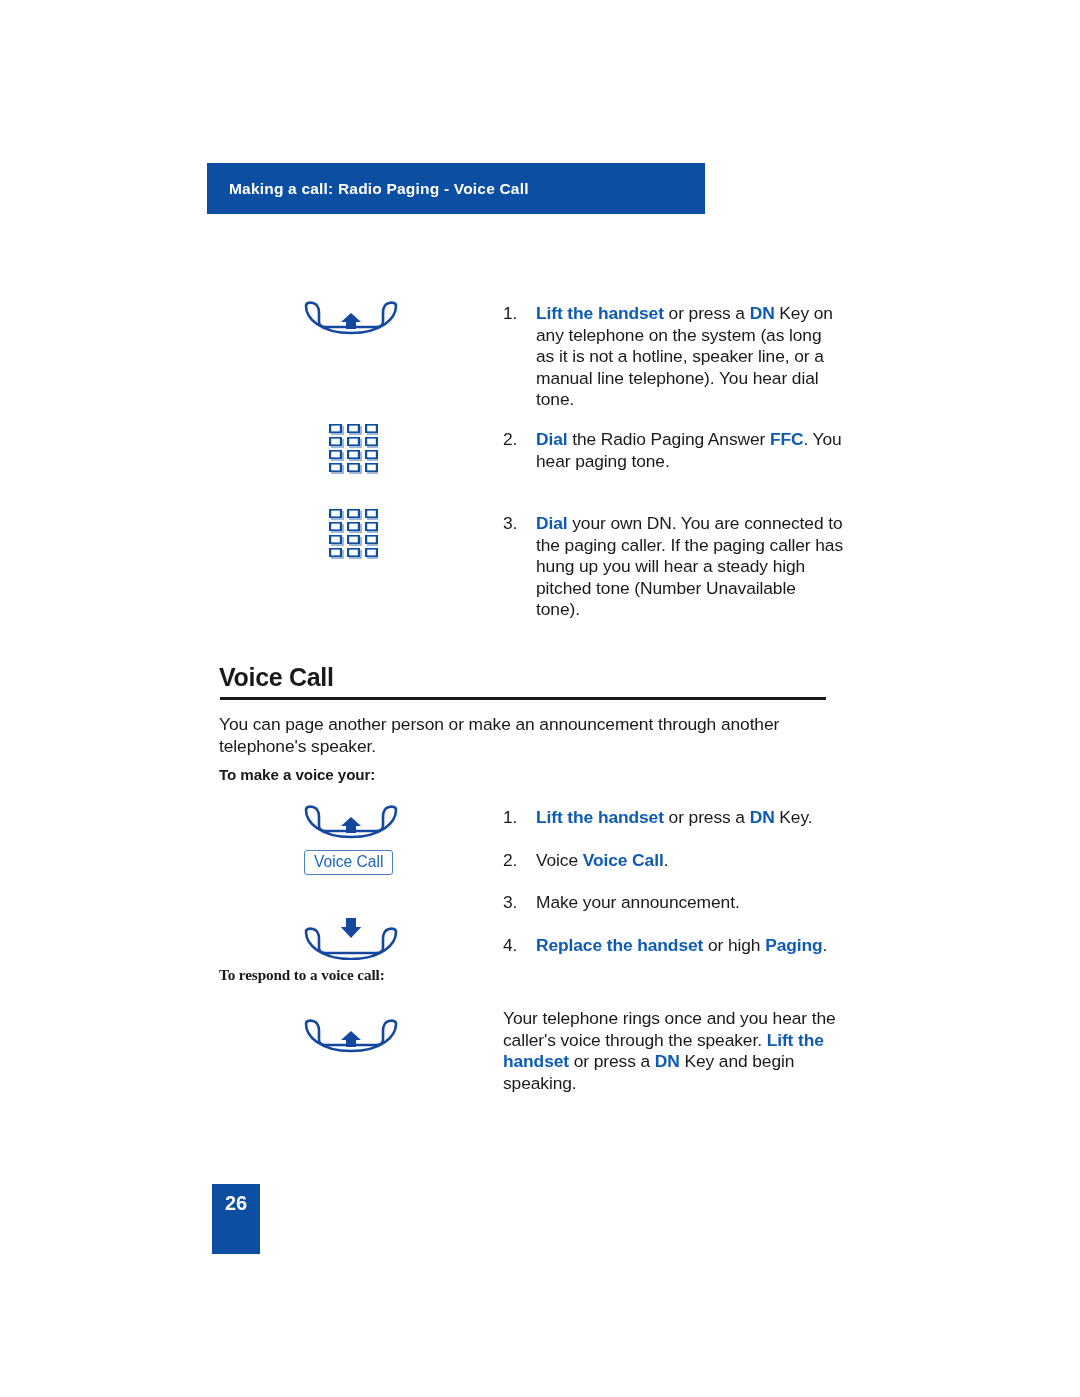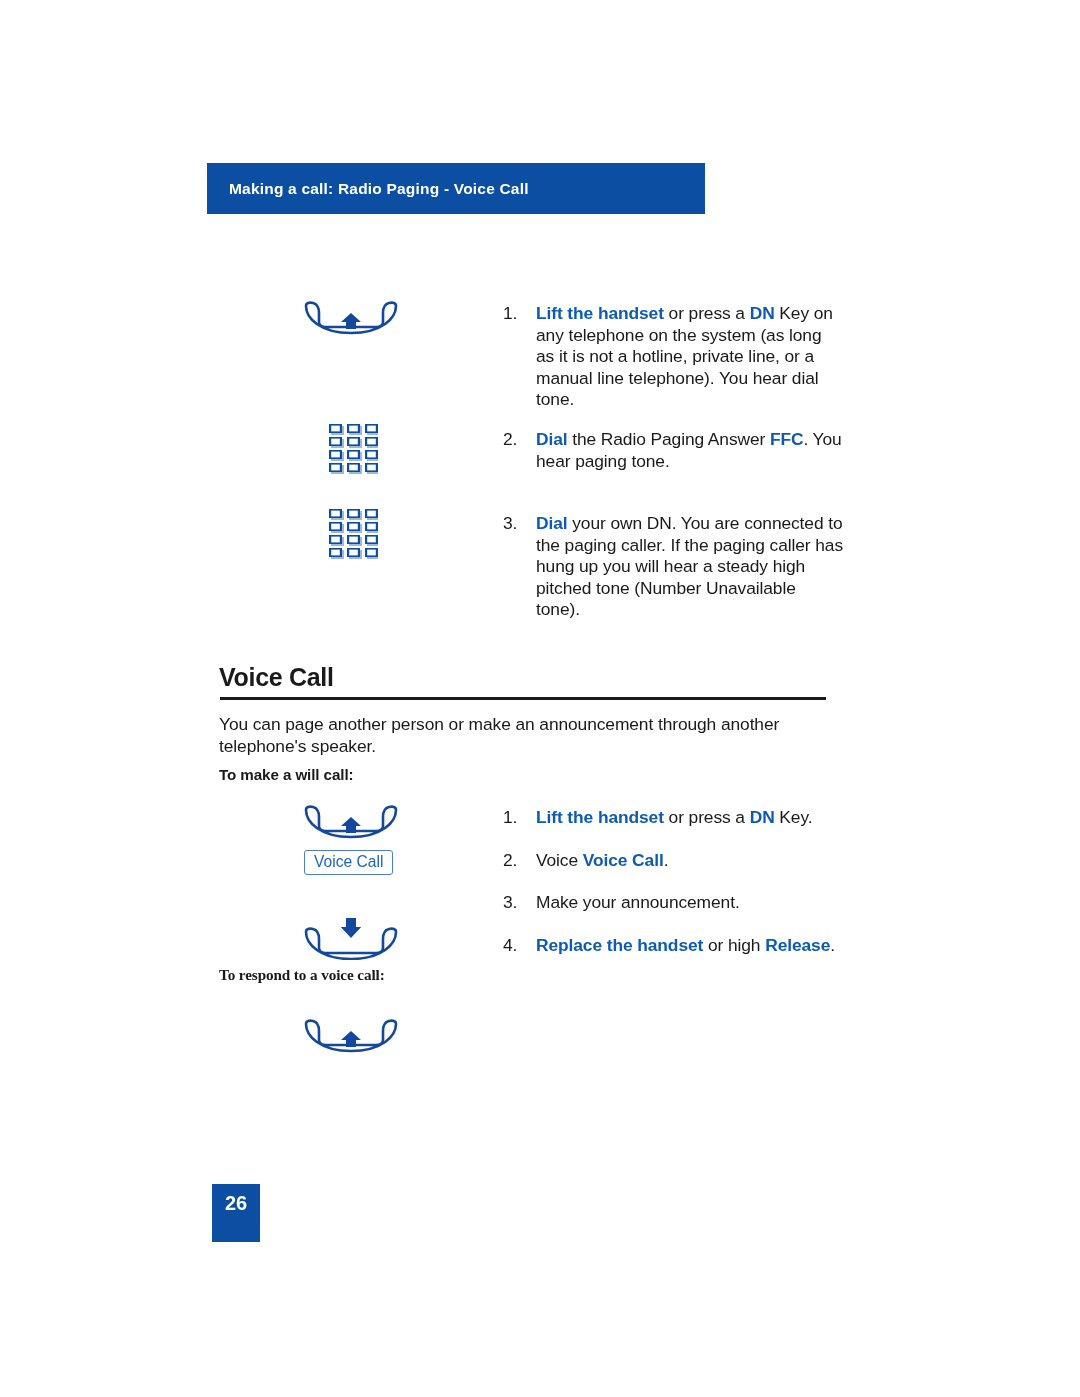--- a/index.html
+++ b/index.html
@@ -123,21 +123,21 @@
     letter-spacing: 0px;
     white-space: nowrap;
   }
 
   
   .folio {
     position: absolute;
     left: 212px;
     top: 1184px;
     width: 48px;
-    height: 58px;
+    height: 70px;
     background: #0b4ea2;
   }
   .folio-num {
     position: absolute;
     left: 0;
     right: 0;
     top: 8px;
     text-align: center;
     color: #ffffff;
     font-size: 20px;
@@ -157,21 +157,21 @@
   <span class="icon" style="left:302px; top:300px;">
     <svg width="98" height="36" viewBox="0 0 98 36">
       <path d="M4 6 C4 3 7 2 11 3 C15 4 17 8 17 13 L17 22 C17 26 20 27 24 27
                L74 27 C78 27 81 26 81 22 L81 13 C81 8 83 4 87 3 C91 2 94 3 94 6
                C94 18 80 33 49 33 C18 33 4 18 4 6 Z" fill="none" stroke="#14479e" stroke-width="2.6" stroke-linejoin="round"></path>
       <path d="M49 13 L59 22 L54 22 L54 29 L44 29 L44 22 L39 22 Z" fill="#14479e"></path>
     </svg>
   </span>
   <div class="step" style="left:503px; top:303px; width:340px;">
     <span class="step-num">1.</span>
-    <span class="step-body"><span class="hl">Lift the handset</span><span> or press a </span><span class="hl">DN</span><span> Key on any telephone on the system (as long as it is not a hotline, private line, or a manual line telephone). You hear dial tone.</span></span>
+    <span class="step-body"><span class="hl">Lift the handset</span><span> or press a </span><span class="hl">DN</span><span> Key on any telephone on the system (as long as it is not a hotline, speaker line, or a manual line telephone). You hear dial tone.</span></span>
   </div>
 
   <span class="icon" style="left:328px; top:423px;">
     <svg width="50" height="52" viewBox="0 0 50 52">
       <g>
         <rect x="3" y="3" width="13" height="9" fill="#9fb8d8"></rect>
         <rect x="1" y="1" width="13" height="9" fill="#0b4ea2"></rect>
         <rect x="3.2" y="2.6" width="8.6" height="5.8" fill="#ffffff"></rect>
         <rect x="21" y="3" width="13" height="9" fill="#9fb8d8"></rect>
         <rect x="19" y="1" width="13" height="9" fill="#0b4ea2"></rect>
@@ -265,21 +265,21 @@
   <div class="step" style="left:503px; top:513px; width:340px;">
     <span class="step-num">3.</span>
     <span class="step-body"><span class="hl">Dial</span><span> your own DN. You are connected to the paging caller. If the paging caller has hung up you will hear a steady high pitched tone (Number Unavailable tone).</span></span>
   </div>
 
   <div class="section-head">Voice Call</div>
   <div class="section-rule"></div>
 
   <div class="para" style="left:219px; top:714px; width:610px;">You can page another person or make an announcement through another telephone's speaker.</div>
 
-  <div class="sub-label" style="left:219px; top:766px;">To make a will call:</div>
+  <div class="sub-label" style="left:219px; top:766px;">To make a voice your:</div>
 
   <span class="icon" style="left:302px; top:804px;">
     <svg width="98" height="36" viewBox="0 0 98 36">
       <path d="M4 6 C4 3 7 2 11 3 C15 4 17 8 17 13 L17 22 C17 26 20 27 24 27
                L74 27 C78 27 81 26 81 22 L81 13 C81 8 83 4 87 3 C91 2 94 3 94 6
                C94 18 80 33 49 33 C18 33 4 18 4 6 Z" fill="none" stroke="#14479e" stroke-width="2.6" stroke-linejoin="round"></path>
       <path d="M49 13 L59 22 L54 22 L54 29 L44 29 L44 22 L39 22 Z" fill="#14479e"></path>
     </svg>
   </span>
   <div class="step" style="left:503px; top:807px; width:340px;">
@@ -302,32 +302,33 @@
     <svg width="98" height="42" viewBox="0 0 98 42">
       <path d="M49 2 L49 2 L44 2 L44 9 L39 9 L49 19 L59 9 L54 9 L54 2 Z" fill="#14479e"></path>
       <path d="M44 0 L54 0 L54 9 L59 9 L49 20 L39 9 L44 9 Z" fill="#14479e"></path>
       <path d="M4 14 C4 11 7 10 11 11 C15 12 17 16 17 21 L17 30 C17 34 20 35 24 35
                L74 35 C78 35 81 34 81 30 L81 21 C81 16 83 12 87 11 C91 10 94 11 94 14
                C94 26 80 41 49 41 C18 41 4 26 4 14 Z" fill="none" stroke="#14479e" stroke-width="2.6" stroke-linejoin="round"></path>
     </svg>
   </span>
   <div class="step" style="left:503px; top:935px; width:340px;">
     <span class="step-num">4.</span>
-    <span class="step-body"><span class="hl">Replace the handset</span><span> or high </span><span class="hl">Release</span><span>.</span></span>
+    <span class="step-body"><span class="hl">Replace the handset</span><span> or high </span><span class="hl">Paging</span><span>.</span></span>
   </div>
 
   <div class="sub-label" style="left:219px; top:966px;font-family:Liberation Serif, serif;">To respond to a voice call:</div>
 
   <span class="icon" style="left:302px; top:1018px;">
     <svg width="98" height="36" viewBox="0 0 98 36">
       <path d="M4 6 C4 3 7 2 11 3 C15 4 17 8 17 13 L17 22 C17 26 20 27 24 27
                L74 27 C78 27 81 26 81 22 L81 13 C81 8 83 4 87 3 C91 2 94 3 94 6
                C94 18 80 33 49 33 C18 33 4 18 4 6 Z" fill="none" stroke="#14479e" stroke-width="2.6" stroke-linejoin="round"></path>
       <path d="M49 13 L59 22 L54 22 L54 29 L44 29 L44 22 L39 22 Z" fill="#14479e"></path>
     </svg>
   </span>
 
+  <div class="para" style="left:503px; top:1008px; width:340px;"><span>Your telephone rings once and you hear the caller's voice through the speaker. </span><span class="hl">Lift the handset</span><span> or press a </span><span class="hl">DN</span><span> Key and begin speaking.</span></div>
 
   <div class="folio">
     <div class="folio-num">26</div>
   </div>
 
 </div>
 
 </body></html>

